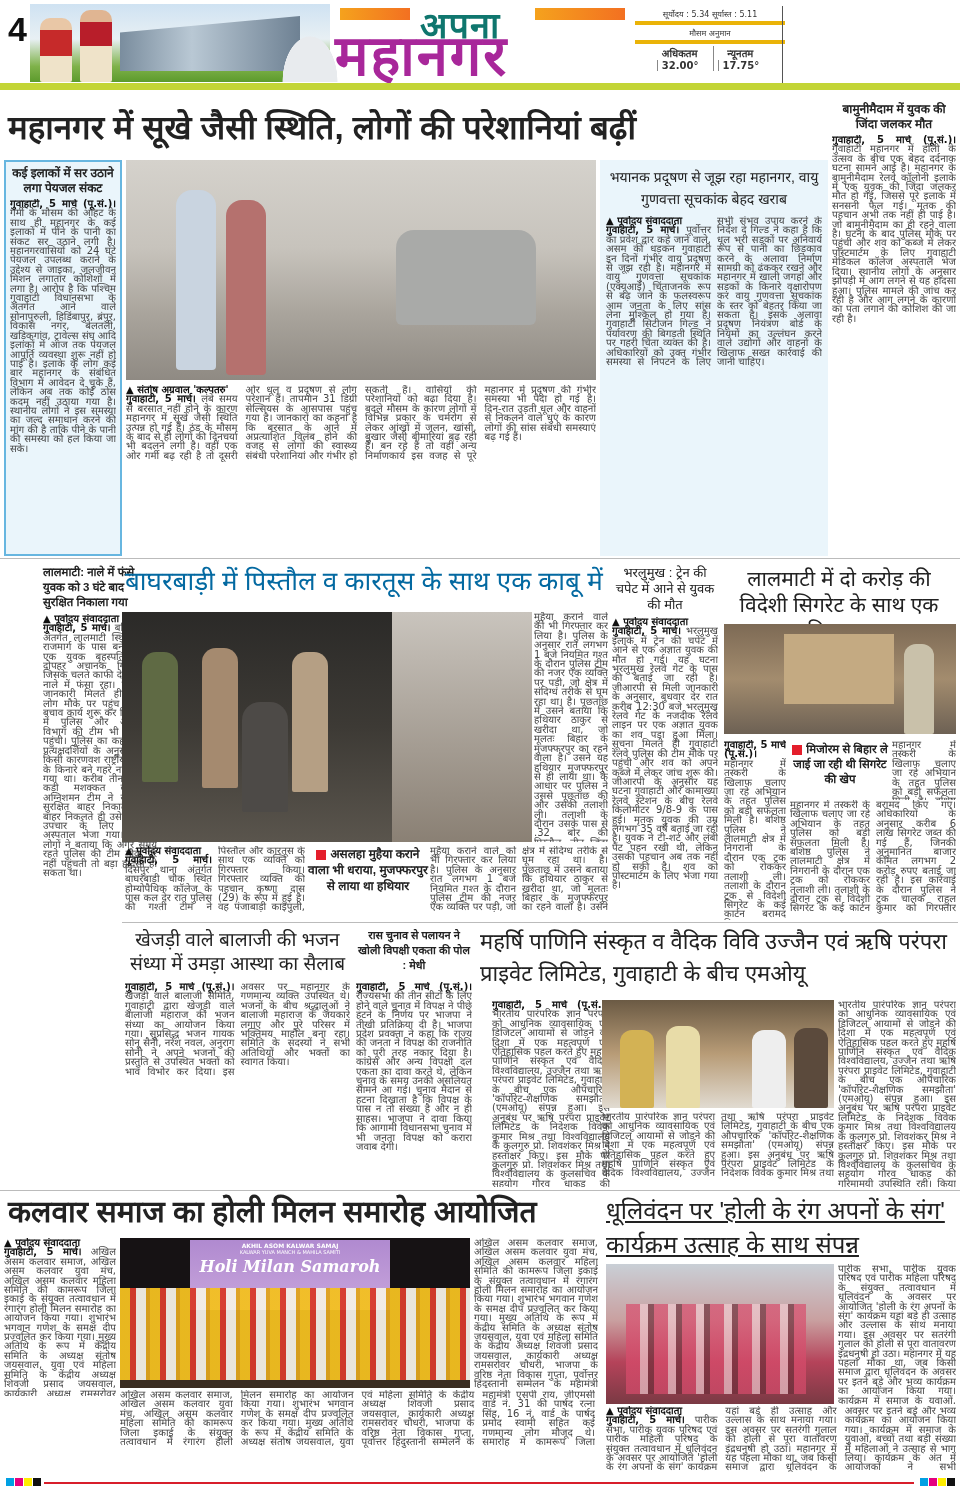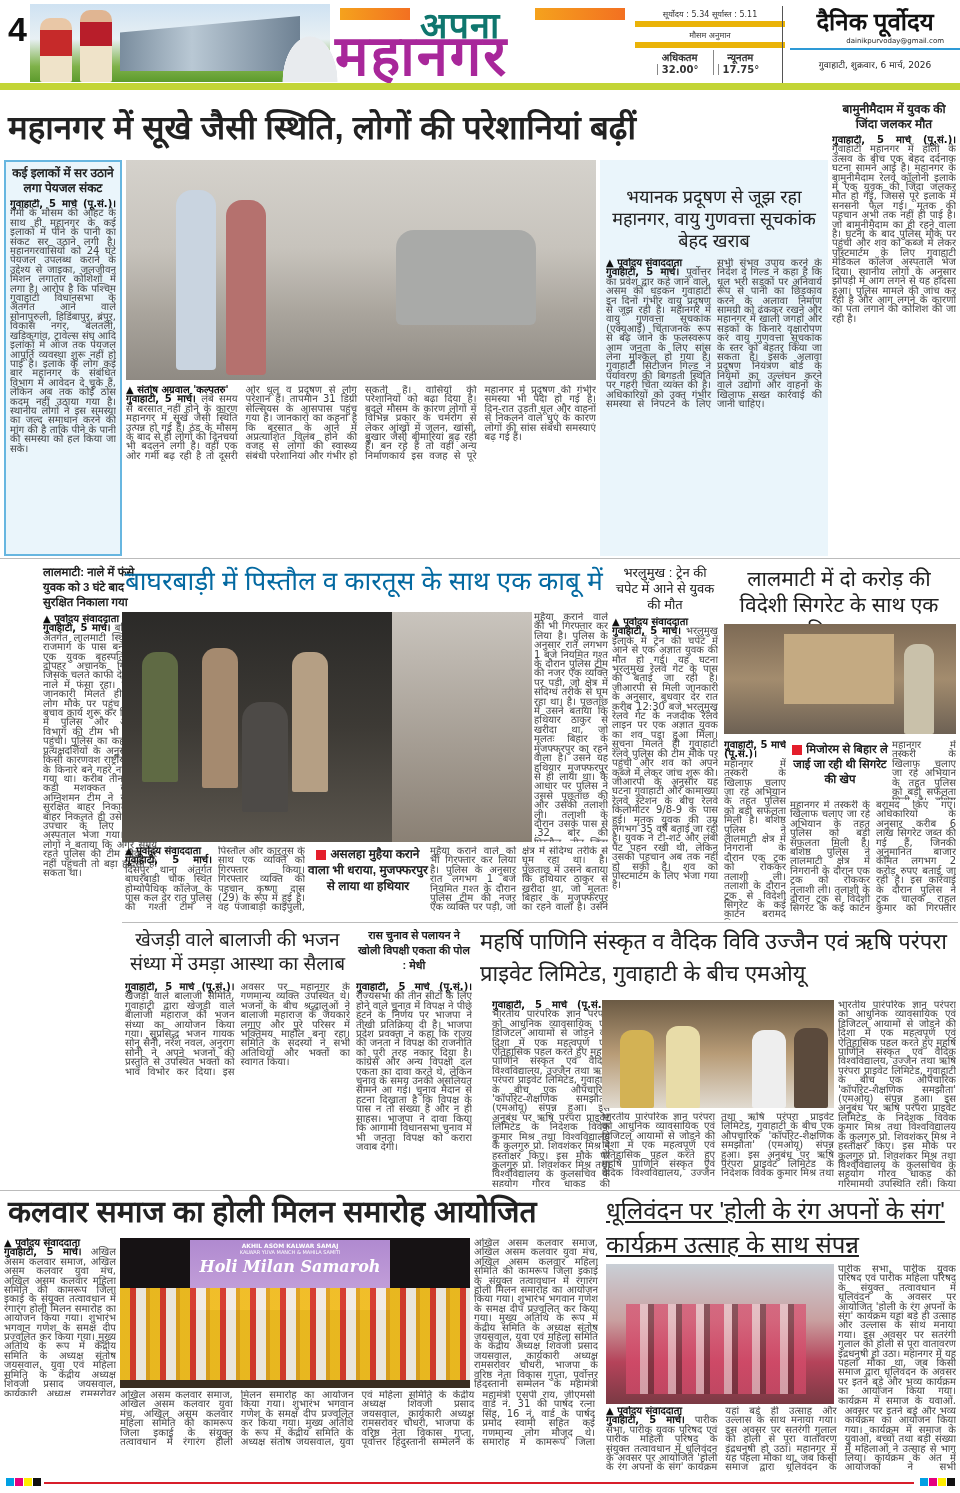--- a/index.html
+++ b/index.html
@@ -9,21 +9,21 @@
 .pgnum{left:8px;top:10px;font:bold 34px "Liberation Sans",sans-serif;color:#111}
 .mast-img{left:30px;top:4px;width:300px;height:78px;background:linear-gradient(180deg,#cfe2f2 0%,#e8f0f4 45%,#7fb24a 80%,#5c9a2c 100%)}
 .bldg{left:90px;top:12px;width:180px;height:55px;background:linear-gradient(90deg,#7a8d9e,#b9c8d4 40%,#6e8193);clip-path:polygon(0 30%,100% 0,100% 100%,0 100%)}
 .dancer1{left:10px;top:14px;width:32px;height:64px;background:linear-gradient(#e9c7a6 0 18%,#c62a2a 18% 60%,#efe3c9 60%);border-radius:10px 10px 2px 2px}
 .dancer2{left:50px;top:6px;width:32px;height:72px;background:linear-gradient(#e0b592 0 16%,#b81e2a 16% 50%,#efe3c9 50%);border-radius:10px 10px 2px 2px}
 .temple{left:245px;top:20px;width:70px;height:58px;background:radial-gradient(ellipse at 50% 100%,#e8ebee 0 55%,transparent 56%)}
 .apna{left:420px;top:0px;font:bold 36px "Liberation Sans",sans-serif;color:#0f766e;letter-spacing:1px}
 .mahanagar{left:335px;top:24px;font:bold 56px "Liberation Sans",sans-serif;color:#a8279a;letter-spacing:2px;line-height:64px}
 .stripe{height:12px;background:linear-gradient(90deg,#f5a21d,#f37021)}
 .wx{left:635px;top:6px;width:150px;font-size:8px;text-align:center;color:#333}
-.wx .row{border-bottom:6px solid #eab308;padding:2px 0}
+.wx .row{border-bottom:4px solid #eab308;padding:2px 0}
 .wx .tt{display:flex;justify-content:center;gap:6px;font-size:10px;font-weight:bold;margin-top:2px}
 .wx .tt div{padding:0 4px}
 .wx .tt div+div{border-left:1px solid #888}
 .brand{left:790px;top:4px;width:170px;text-align:center}
 .brand .name{font:bold 24px "Liberation Sans",sans-serif;color:#111}
 .brand .mail{font-size:7px;text-align:right;padding-right:16px;border-bottom:2px solid #2e9ad6;padding-bottom:3px}
 .brand .date{font-size:9px;margin-top:8px}
 .vline{left:782px;top:6px;width:1px;height:78px;background:#555}
 .greenbar{left:0;top:83px;width:960px;height:7px;background:#c3d536}
 .mainhead{left:8px;top:104px;font:bold 33px "Liberation Sans",sans-serif;color:#222;white-space:nowrap}
@@ -63,25 +63,20 @@
           <div>अधिकतम</div>
           <div>32.00°</div>
         </div>
       <div>
           <div>न्यूनतम</div>
           <div>17.75°</div>
         </div>
     </div>
   </div>
   <div class="abs vline"></div>
-  <div class="abs brand">
-    <div class="name">दैनिक पूर्वोदय</div>
-    <div class="mail">dainikpurvoday@gmail.com</div>
-    <div class="date">गुवाहाटी, शुक्रवार, 6 मार्च, 2026</div>
-  </div>
   <div class="abs greenbar"></div>
 </div>
 
 <div class="abs mainhead">महानगर में सूखे जैसी स्थिति, लोगों की परेशानियां बढ़ीं</div>
 
 <div class="abs box-blue" style="left:4px;top:160px;width:118px;height:396px;padding:4px;">
   <div class="sidehead">कई इलाकों में सर उठाने लगा पेयजल संकट</div>
   <div class="bodytxt" style="height:350px;margin-top:3px;">
     <b>गुवाहाटी, 5 मार्च (पू.सं.)।</b>
     <span>गर्मी के मौसम की आहट के साथ ही महानगर के कई इलाकों में पीने के पानी का संकट सर उठाने लगी है। महानगरवासियों को 24 घंटे पेयजल उपलब्ध कराने के उद्देश्य से जाइका, जलजीवन मिशन लगातार कोशिशों में लगा है। आरोप है कि पश्चिम गुवाहाटी विधानसभा के अंतर्गत आने वाले सोनापुरुली, हिडिंबापुर, ब्रंपुर, विकास नगर, बेलतली, खड़िकगांव, ट्रावेल्स संघ आदि इलाकों में आज तक पेयजल आपूर्ति व्यवस्था शुरू नहीं हो पाई है। इलाके के लोग कई बार महानगर के संबंधित विभाग में आवेदन दे चुके हैं, लेकिन अब तक कोई ठोस कदम नहीं उठाया गया है। स्थानीय लोगों ने इस समस्या का जल्द समाधान करने की मांग की है ताकि पीने के पानी की समस्या को हल किया जा सके।</span>
@@ -94,21 +89,21 @@
   <div class="abs" style="left:270px;top:70px;width:140px;height:95px;background:#a9aaa8;border-radius:18px 18px 6px 6px;"></div>
 </div>
 
 <div class="abs bodytxt" style="left:126px;top:385px;width:470px;height:170px;column-count:4;column-gap:8px;">
   <b>▲ संतोष अग्रवाल 'कल्पतरु'</b><br>
   <b>गुवाहाटी, 5 मार्च।</b>
   <span>लंबे समय से बरसात नहीं होने के कारण महानगर में सूखे जैसी स्थिति उत्पन्न हो गई है। ठंड के मौसम के बाद से ही लोगों की दिनचर्या भी बदलने लगी है। वहीं एक ओर गर्मी बढ़ रही है तो दूसरी ओर धूल व प्रदूषण से लोग परेशान हैं। तापमान 31 डिग्री सेल्सियस के आसपास पहुंच गया है। जानकारों का कहना है कि बरसात के आने में अप्रत्याशित विलंब होने की वजह से लोगों की स्वास्थ्य संबंधी परेशानियां और गंभीर हो सकती हैं। वासियों की परेशानियों को बढ़ा दिया है। बदले मौसम के कारण लोगों में विभिन्न प्रकार के चर्मरोग से लेकर आंखों में जलन, खांसी, बुखार जैसी बीमारियां बढ़ रही हैं। बन रहे हैं तो वहीं अन्य निर्माणकार्य इस वजह से पूरे महानगर में प्रदूषण की गंभीर समस्या भी पैदा हो गई है। दिन-रात उड़ती धूल और वाहनों से निकलने वाले धुएं के कारण लोगों की सांस संबंधी समस्याएं बढ़ गई हैं।</span>
 </div>
 
 <div class="abs box-blue" style="left:600px;top:160px;width:228px;height:396px;border:none;padding:6px;">
-  <div class="h3" style="font-size:18px;line-height:22px;margin-top:20px;">भयानक प्रदूषण से जूझ रहा महानगर, वायु गुणवत्ता सूचकांक बेहद खराब</div>
+  <div class="h3" style="font-size:14px;line-height:22px;">भयानक प्रदूषण से जूझ रहा महानगर, वायु गुणवत्ता सूचकांक बेहद खराब</div>
   <div class="bodytxt" style="height:310px;margin-top:6px;column-count:2;column-gap:6px;">
     <b>▲ पूर्वोदय संवाददाता</b><br>
     <b>गुवाहाटी, 5 मार्च।</b>
     <span>पूर्वोत्तर का प्रवेश द्वार कहे जाने वाले, असम की धड़कन गुवाहाटी इन दिनों गंभीर वायु प्रदूषण से जूझ रही है। महानगर में वायु गुणवत्ता सूचकांक (एक्यूआई) चिंताजनक रूप से बढ़ जाने के फलस्वरूप आम जनता के लिए सांस लेना मुश्किल हो गया है। गुवाहाटी सिटीजन गिल्ड ने पर्यावरण की बिगड़ती स्थिति पर गहरी चिंता व्यक्त की है। अधिकारियों को उक्त गंभीर समस्या से निपटने के लिए सभी संभव उपाय करने के निर्देश दे गिल्ड ने कहा है कि धूल भरी सड़कों पर अनिवार्य रूप से पानी का छिड़काव करने के अलावा निर्माण सामग्री को ढंककर रखने और महानगर में खाली जगहों और सड़कों के किनारे वृक्षारोपण कर वायु गुणवत्ता सूचकांक के स्तर को बेहतर किया जा सकता है। इसके अलावा प्रदूषण नियंत्रण बोर्ड के नियमों का उल्लंघन करने वाले उद्योगों और वाहनों के खिलाफ सख्त कार्रवाई की जानी चाहिए।</span>
   </div>
 </div>
 
 <div class="abs" style="left:832px;top:102px;width:124px;height:454px;">
   <div class="sidehead">बामुनीमैदाम में युवक की जिंदा जलकर मौत</div>
   <div class="bodytxt" style="height:414px;margin-top:3px;">

